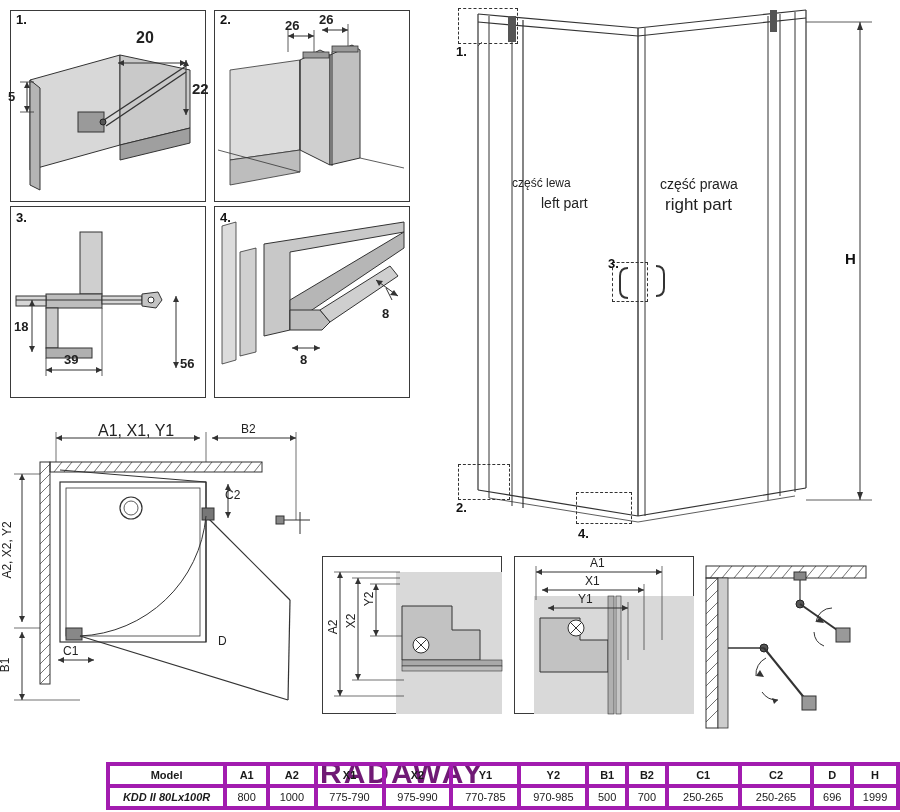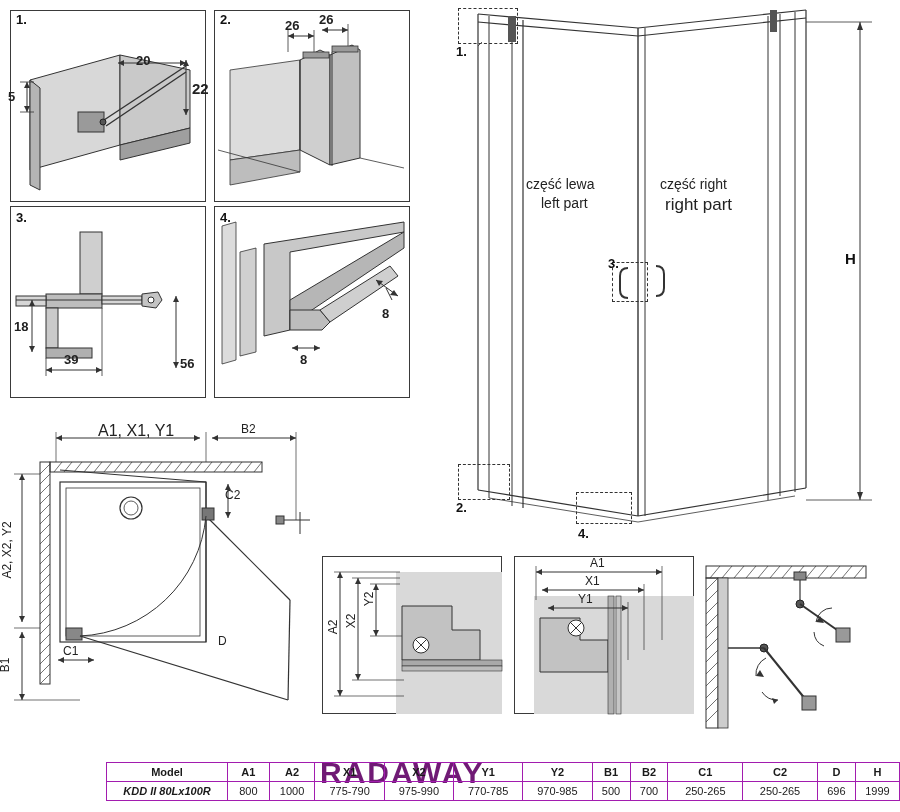--- a/index.html
+++ b/index.html
@@ -4,21 +4,21 @@
 <style>
   html,body{margin:0;padding:0;background:#fff;}
   body{width:900px;height:812px;position:relative;font-family:"Liberation Sans",sans-serif;color:#1a1a1a;overflow:hidden;}
   .abs{position:absolute;}
   .txt{position:absolute;font-size:12px;color:#222;white-space:nowrap;}
   .num{position:absolute;font-size:13px;font-weight:bold;color:#111;}
   .box{position:absolute;border:1px solid #3a3a3a;box-sizing:border-box;}
   .dash{position:absolute;border:1px dashed #333;box-sizing:border-box;}
   svg{position:absolute;top:0;left:0;overflow:visible;}
   table{border-collapse:collapse;}
-  .tbl td,.tbl th{border:1px solid #a21caf;font-size:11px;text-align:center;padding:3px 4px;font-family:"Liberation Sans",sans-serif;}
+  .tbl td,.tbl th{border:4px solid #a21caf;font-size:11px;text-align:center;padding:3px 4px;font-family:"Liberation Sans",sans-serif;}
   .tbl th{font-weight:bold;}
   .tbl td.model{font-style:italic;font-weight:bold;text-align:center;}
   .wm{position:absolute;font-size:30px;color:#701a75;font-weight:bold;letter-spacing:2px;}
 </style>
 </head>
 <body>
 
 <div class="wm" style="left:320px;top:756px;">RADAWAY</div>
 
 <div class="box" style="left:10px;top:10px;width:196px;height:192px;"></div>
@@ -41,21 +41,21 @@
   <line x1="186" y1="60" x2="186" y2="115" stroke="#333" stroke-width="1"></line>
   <polygon points="186,60 183,66 189,66" fill="#333"></polygon>
   <polygon points="186,115 183,109 189,109" fill="#333"></polygon>
 
   <line x1="27" y1="82" x2="27" y2="112" stroke="#333" stroke-width="1"></line>
   <polygon points="27,82 24,88 30,88" fill="#333"></polygon>
   <polygon points="27,112 24,106 30,106" fill="#333"></polygon>
   <line x1="20" y1="82" x2="34" y2="82" stroke="#333" stroke-width="0.8"></line>
   <line x1="20" y1="112" x2="34" y2="112" stroke="#333" stroke-width="0.8"></line>
 </svg>
-<div class="txt" style="left:136px;top:53px;font-weight:bold;font-size:13px;">20</div>
+<div class="txt" style="left:136px;top:29px;font-weight:bold;font-size:16px;">20</div>
 <div class="txt" style="left:192px;top:80px;font-weight:bold;font-size:15px;">22</div>
 <div class="txt" style="left:8px;top:89px;font-weight:bold;font-size:13px;">5</div>
 
 <div class="box" style="left:214px;top:10px;width:196px;height:192px;"></div>
 <div class="num" style="left:220px;top:12px;">2.</div>
 <svg width="900" height="812" style="pointer-events:none;">
   <polygon points="230,160 300,150 300,60 230,70" fill="#dcdcdc" stroke="#333" stroke-width="0.8"></polygon>
   <polygon points="230,160 230,185 300,172 300,150" fill="#bdbdbd" stroke="#333" stroke-width="0.8"></polygon>
   <polygon points="300,60 320,50 330,55 330,165 300,150" fill="#cfcfcf" stroke="#333" stroke-width="1"></polygon>
   <polygon points="330,55 352,45 360,50 360,158 330,165" fill="#c0c0c0" stroke="#333" stroke-width="1"></polygon>
@@ -173,23 +173,23 @@
   <line x1="482" y1="42" x2="478" y2="46" stroke="#333" stroke-width="0.8"></line>
 </svg>
 <div class="dash" style="left:458px;top:8px;width:60px;height:36px;"></div>
 <div class="num" style="left:456px;top:44px;">1.</div>
 <div class="dash" style="left:458px;top:464px;width:52px;height:36px;"></div>
 <div class="num" style="left:456px;top:500px;">2.</div>
 <div class="dash" style="left:612px;top:262px;width:36px;height:40px;"></div>
 <div class="num" style="left:608px;top:256px;">3.</div>
 <div class="dash" style="left:576px;top:492px;width:56px;height:32px;"></div>
 <div class="num" style="left:578px;top:526px;">4.</div>
-<div class="txt" style="left:526px;top:176px;font-size:14px;">część lewa</div>
+<div class="txt" style="left:512px;top:176px;font-size:12px;">część lewa</div>
 <div class="txt" style="left:541px;top:195px;font-size:14px;">left part</div>
-<div class="txt" style="left:660px;top:176px;font-size:14px;">część right</div>
+<div class="txt" style="left:660px;top:176px;font-size:14px;">część prawa</div>
 <div class="txt" style="left:665px;top:195px;font-size:17px;">right part</div>
 <div class="num" style="left:845px;top:250px;font-size:15px;">H</div>
 
 <svg width="900" height="812" style="pointer-events:none;">
 
   <rect x="50" y="462" width="212" height="10" fill="none" stroke="#333" stroke-width="1"></rect>
   <g stroke="#333" stroke-width="0.7">
     <line x1="54" y1="472" x2="62" y2="462"></line>
       <line x1="64" y1="472" x2="72" y2="462"></line>
     <line x1="74" y1="472" x2="82" y2="462"></line>

